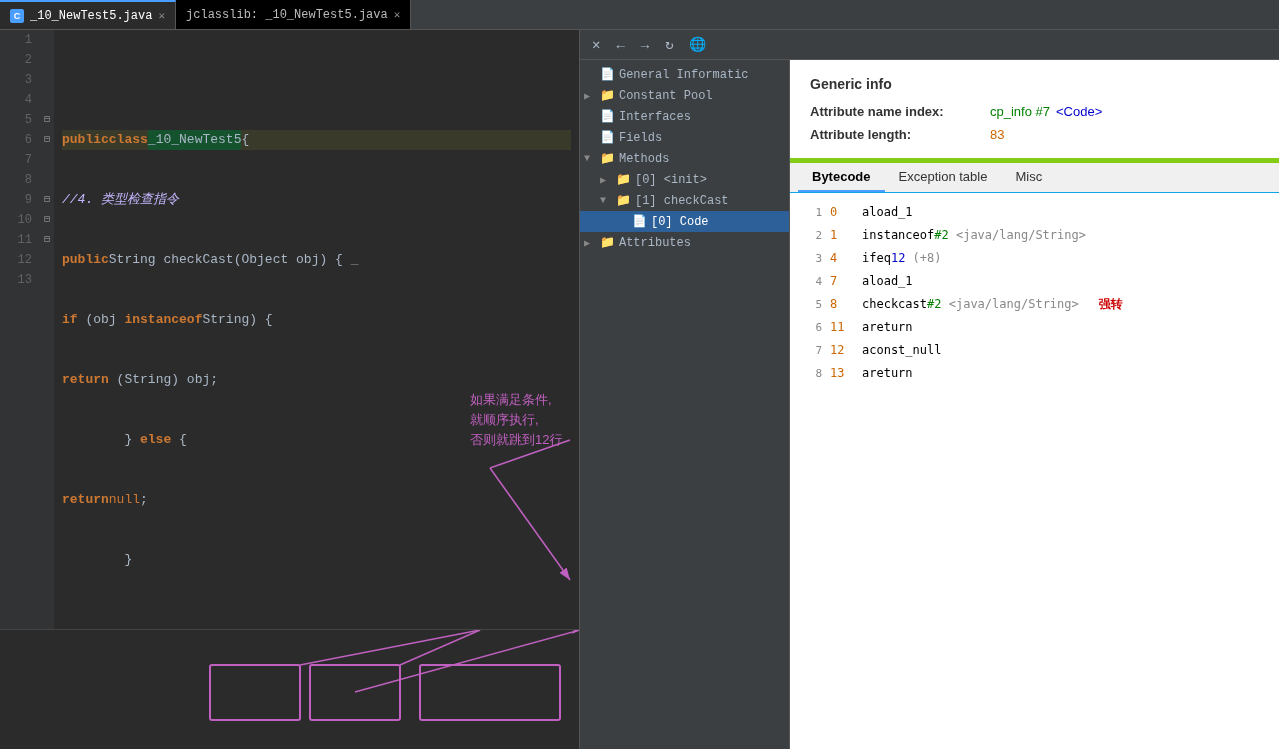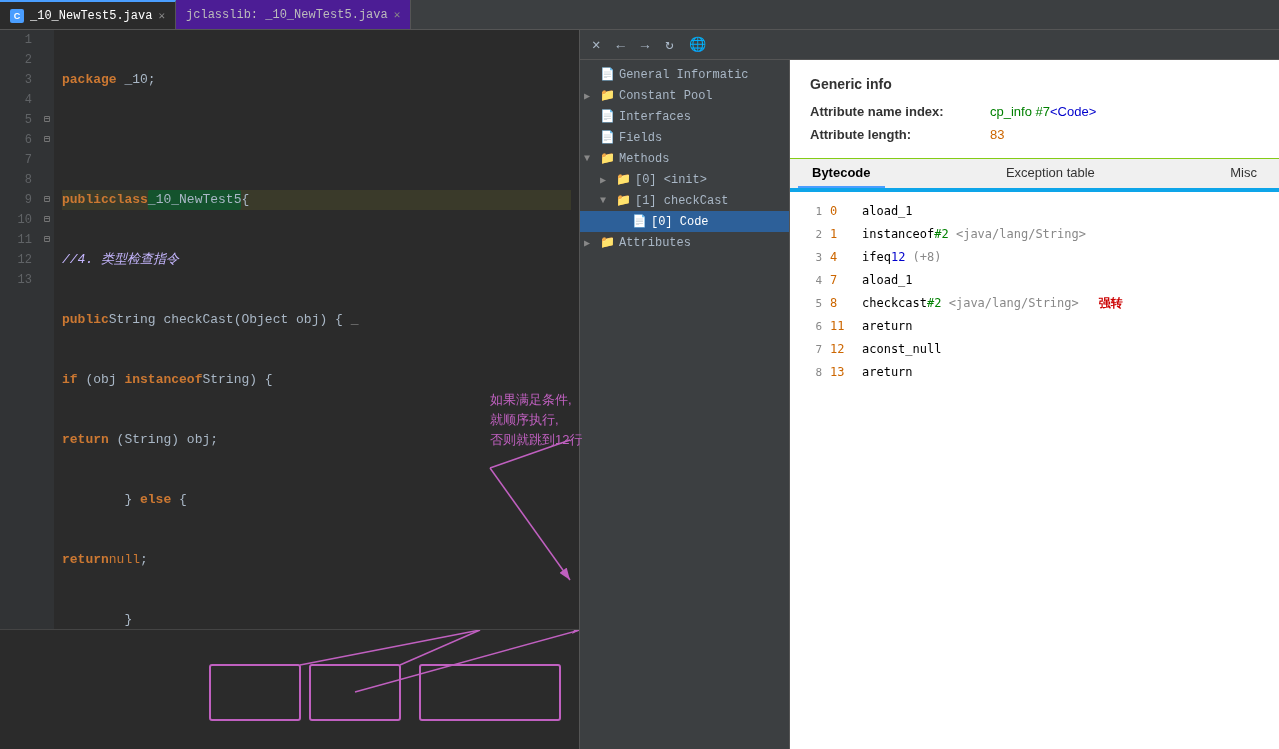--- a/index.html
+++ b/index.html
@@ -11,21 +11,21 @@
       background: #3c3f41;
       border-bottom: 1px solid #555;
       height: 30px;
       align-items: center;
     }
     .tab {
       display: flex;
       align-items: center;
       padding: 0 10px;
       height: 100%;
-      background: #4c1d95;
+      background: #000000;
       border-right: 1px solid #555;
       font-size: 12px;
       color: #bbb;
       cursor: pointer;
       gap: 6px;
     }
     .tab.active {
       background: #2b2b2b;
       color: #fff;
       border-top: 2px solid #4a9eff;
@@ -149,21 +149,21 @@
       flex: 1;
       background: #ffffff;
       color: #000;
       display: flex;
       flex-direction: column;
       overflow: hidden;
     }
 
     .generic-info-section {
       padding: 16px 20px 8px 20px;
-      border-bottom: 1px solid #84cc16;
+      border-bottom: 5px solid #84cc16;
     }
 
     .section-title {
       font-size: 14px;
       font-weight: bold;
       color: #333;
       margin-bottom: 12px;
       font-family: sans-serif;
     }
 
@@ -185,23 +185,22 @@
 
     .specific-info-section {
       padding: 12px 20px 8px 20px;
       border-bottom: 1px solid #ddd;
     }
 
     
     .bytecode-tabs {
       display: flex;
       background: #f0f0f0;
-      border-bottom: 4px solid #0ea5e9;
+      border-bottom: 1px solid #0ea5e9;
       padding: 0 8px;
-      justify-content: space-between;
     }
     .bc-tab {
       padding: 6px 14px;
       font-size: 13px;
       color: #333;
       cursor: pointer;
       border-bottom: 2px solid transparent;
       font-family: sans-serif;
     }
     .bc-tab.active {
@@ -283,21 +282,20 @@
         <div style="height:20px;"></div>
         <div style="height:20px; text-align:center; color:#888; font-size:10px; line-height:20px; cursor:pointer;">⊟</div>
         <div style="height:20px; text-align:center; color:#888; font-size:10px; line-height:20px; cursor:pointer;">⊟</div>
         <div style="height:20px;"></div>
         <div style="height:20px;"></div>
         <div style="height:20px; text-align:center; color:#888; font-size:10px; line-height:20px; cursor:pointer;">⊟</div>
         <div style="height:20px; text-align:center; color:#888; font-size:10px; line-height:20px; cursor:pointer;">⊟</div>
         <div style="height:20px; text-align:center; color:#888; font-size:10px; line-height:20px; cursor:pointer;">⊟</div>
       </div>
       <div class="code-content">
-        <div class="line"><span class="kw">package</span><span> _10;</span></div>
         <div class="line">&nbsp;</div>
         <div class="line highlighted"><span class="kw">public</span> <span class="kw">class</span> <span style="background:#14532d; border-radius:2px; color:#a9b7c6;">_10_NewTest5</span> <span>{</span></div>
         <div class="line">    <span class="comment">//4. 类型检查指令</span></div>
         <div class="line">    <span class="kw">public</span> <span style="color:#a9b7c6;">String</span> checkCast(<span style="color:#a9b7c6;">Object</span> obj) { <span style="color:#888;">_</span></div>
         <div class="line">        <span class="kw">if</span> (obj <span class="kw">instanceof</span> <span style="color:#a9b7c6;">String</span>) {</div>
         <div class="line">            <span class="kw">return</span> (<span style="color:#a9b7c6;">String</span>) obj;</div>
         <div class="line">        } <span class="kw">else</span> {</div>
         <div class="line">            <span class="kw">return</span> <span style="color:#cc7832;">null</span>;</div>
         <div class="line">        }</div>
         
@@ -382,21 +380,21 @@
         </div>
       </div>
 
       <div class="info-panel">
 
         <div class="generic-info-section">
           <div class="section-title">Generic info</div>
           <div class="info-row">
             <span class="info-label">Attribute name index:</span>
             <span class="info-value-green">cp_info #7</span>
-            <span style="" class="info-value-blue">&lt;Code&gt;</span>
+            <span style="margin-left:6px;" class="info-value-blue">&lt;Code&gt;</span>
           </div>
           <div class="info-row">
             <span class="info-label">Attribute length:</span>
             <span class="info-value-number">83</span>
           </div>
         </div>
 
 
         <div class="bytecode-tabs">
           <div class="bc-tab active">Bytecode</div>
@@ -459,21 +457,21 @@
             <span class="bc-line-num">8</span>
             <span class="bc-offset">13</span>
             <span class="bc-instruction">areturn</span>
           </div>
         </div>
       </div>
     </div>
   </div>
 </div>
 
-<div style="position:fixed; top:390px; left:490px; pointer-events:none; z-index:100;">
+<div style="position:fixed; top:390px; left:470px; pointer-events:none; z-index:100;">
   <div style="color:#c060c0; font-size:13px; font-family:sans-serif; line-height:20px;">
     <div>如果满足条件,</div>
     <div>就顺序执行,</div>
     <div>否则就跳到12行</div>
   </div>
 </div>
 
 <svg style="position:fixed; top:0; left:0; width:580px; height:749px; pointer-events:none; z-index:99;">
 
   <line x1="490" y1="468" x2="570" y2="580" stroke="#c060c0" stroke-width="1.5" marker-end="url(#arrowhead)"></line>

